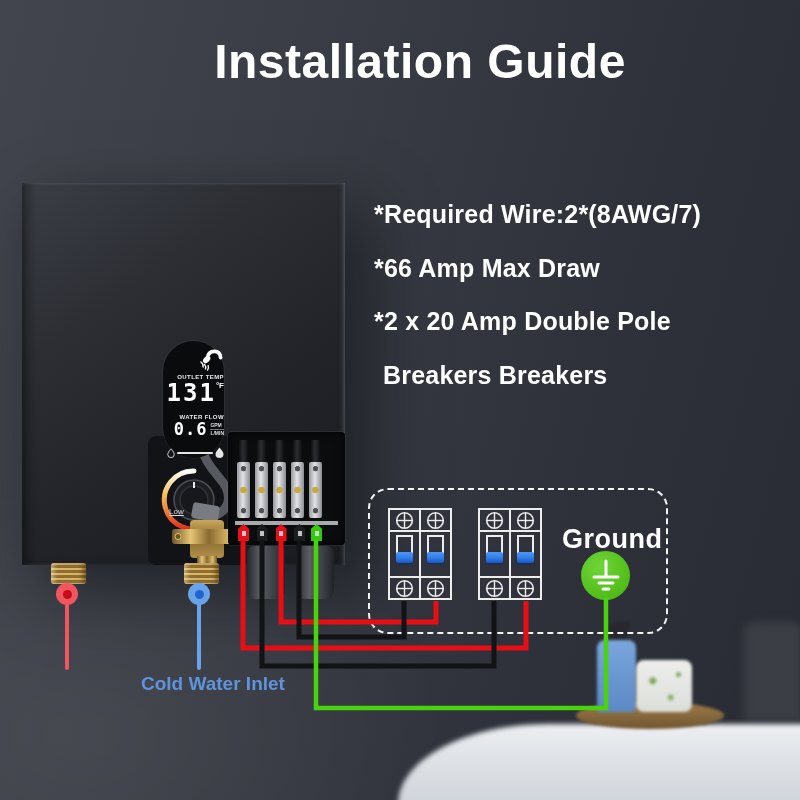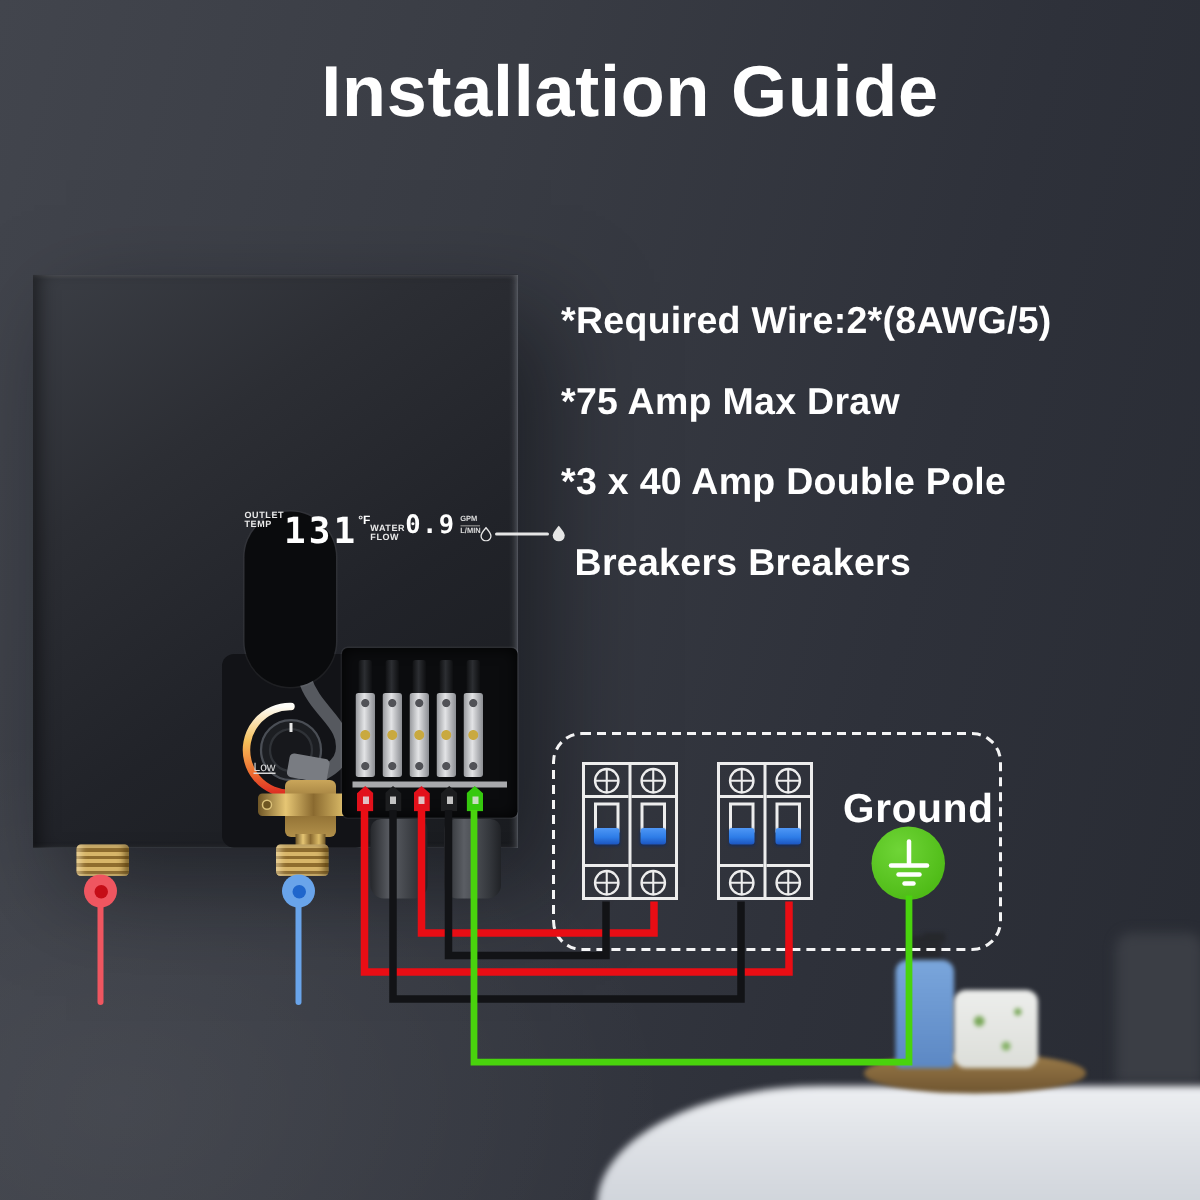--- a/index.html
+++ b/index.html
@@ -37,21 +37,21 @@
   
   #heater{left:22px;top:183px;width:323px;height:382px;
     background:linear-gradient(145deg,#3b3e45 0%,#2c2e34 30%,#212329 62%,#191b1f 100%);
     box-shadow:inset 9px 0 14px -7px rgba(0,0,0,.65),
                inset -3px 0 5px -2px rgba(190,195,205,.35),
                inset 0 2px 4px -2px rgba(255,255,255,.18),
                22px 26px 60px rgba(8,10,14,.5);}
   #knob-panel{left:148px;top:436px;width:97px;height:129px;background:#121317;border-radius:8px;}
   
   #display{left:163px;top:341px;width:61px;height:117px;border-radius:31px;background:#0a0b0d;
-    display:flex;flex-direction:row;align-items:flex-start;color:#fff;
+    display:flex;flex-direction:column;align-items:flex-end;color:#fff;
     box-shadow:0 0 0 1px rgba(255,255,255,0.05);}
   .disp-label{font-size:6px;letter-spacing:0.4px;color:#eaeaea;font-weight:700;}
   #temp-row{display:flex;align-items:flex-start;margin-top:1px;}
   #temp-value{font-family:"DejaVu Sans Mono",monospace;font-weight:700;font-size:24px;line-height:1;letter-spacing:2px;}
   #temp-unit{font-size:8px;font-weight:700;margin-top:0;}
   #flow-row{display:flex;align-items:center;margin-top:1px;}
   #flow-value{font-family:"DejaVu Sans Mono",monospace;font-weight:700;font-size:17px;line-height:1;letter-spacing:1px;}
   #flow-units{display:flex;flex-direction:column;margin-left:3px;font-size:5px;font-weight:700;color:#ddd;line-height:1.4;}
   #flow-units .u{border-bottom:0.5px solid #777;}
   #flow-units .u:last-child{border-bottom:none;}
@@ -165,21 +165,21 @@
       <path d="M6.2 17 q2 2.2 1 4.8" fill="none" stroke="#fff" stroke-width="1.4" stroke-linecap="round"></path>
       <path d="M10 18.5 q1 2.4 -0.6 4.4" fill="none" stroke="#fff" stroke-width="1.4" stroke-linecap="round"></path>
     </svg>
     <div class="disp-label">OUTLET TEMP</div>
     <div id="temp-row">
       <span id="temp-value">131</span>
       <span id="temp-unit">°F</span>
     </div>
     <div class="disp-label" style="margin-top:9px">WATER FLOW</div>
     <div id="flow-row">
-      <span id="flow-value">0.9</span>
+      <span id="flow-value">0.6</span>
       <span id="flow-units">
         <span class="u">GPM</span>
         <span class="u">L/MIN</span>
       </span>
     </div>
     <div id="slider-row">
       <svg width="8" height="10" viewBox="0 0 9 11">
         <path d="M4.5 0.8 C4.5 0.8 8.2 5 8.2 7 A3.7 3.7 0 1 1 0.8 7 C0.8 5 4.5 0.8 4.5 0.8 Z" fill="none" stroke="#e5e5e5" stroke-width="1"></path>
       </svg>
       <div id="slider-line"></div>
@@ -321,22 +321,23 @@
   </svg>
 
   <div class="abs pin-stem" style="left:65px;top:600px;height:70px;background:#ef5660"></div>
   <div class="abs pin" style="left:56px;top:583px;background:#ef5660">
       <div class="dot" style="background:#c50d17"></div>
     </div>
   <div class="abs pin-stem" style="left:197px;top:600px;height:70px;background:#69a4ea"></div>
   <div class="abs pin" style="left:188px;top:583px;background:#69a4ea">
       <div class="dot" style="background:#1f66cc"></div>
     </div>
+  <div class="conn-label" style="left:141px;top:673px;color:#5f93dc">Cold Water Inlet</div>
 
   <div class="abs" id="title">Installation Guide</div>
   <div class="abs" id="specs">
-    <div class="spec-line">*Required Wire:2*(8AWG/5)</div>
-    <div class="spec-line">*75 Amp Max Draw</div>
-    <div class="spec-line">*3 x 40 Amp Double Pole</div>
+    <div class="spec-line">*Required Wire:2*(8AWG/7)</div>
+    <div class="spec-line">*66 Amp Max Draw</div>
+    <div class="spec-line">*2 x 20 Amp Double Pole</div>
     <div class="spec-line indent">Breakers Breakers</div>
   </div>
 
 </div>
 
 </body></html>

